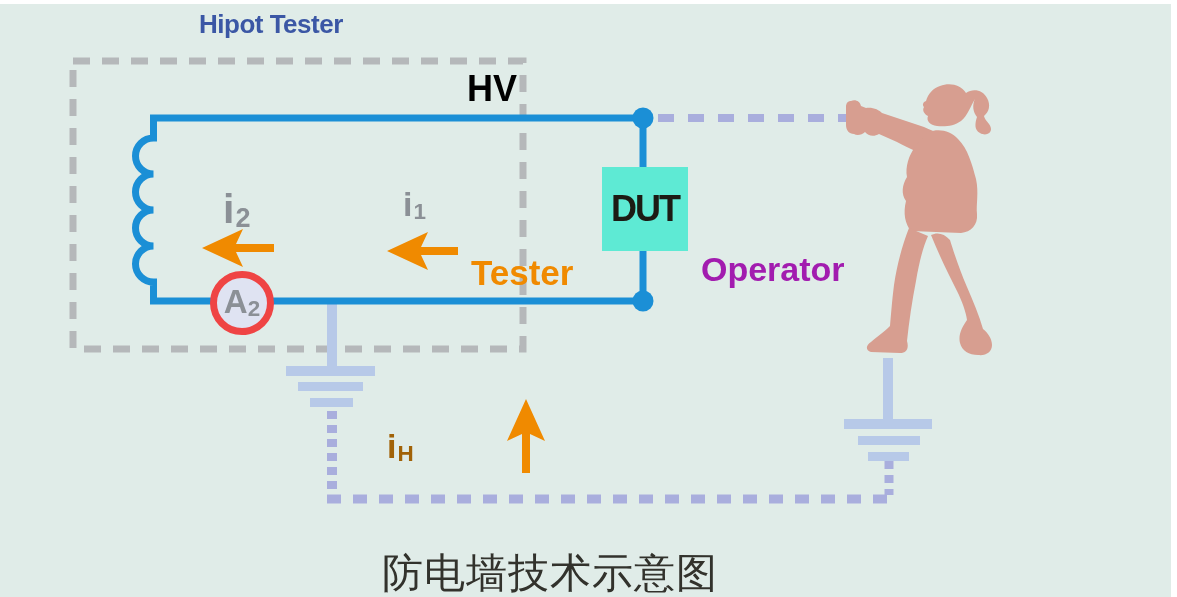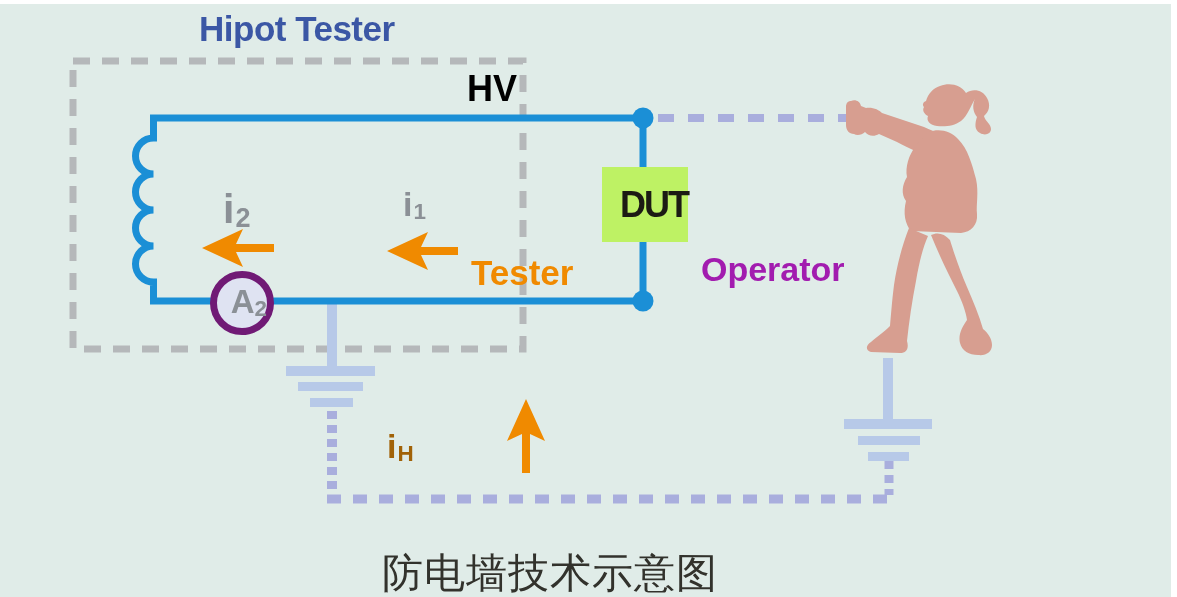--- a/index.html
+++ b/index.html
@@ -2,32 +2,32 @@
 <html><head>
 <meta charset="utf-8">
 <style>
   html,body{margin:0;padding:0;background:#ffffff;}
   .canvas{position:relative;width:1177px;height:597px;background:#ffffff;overflow:hidden;
           font-family:"Liberation Sans",sans-serif;}
   .bg{position:absolute;left:0;top:4px;width:1171px;height:593px;background:#e0ece8;}
   svg.layer{position:absolute;left:0;top:0;}
   .lbl{position:absolute;line-height:1;white-space:nowrap;font-weight:700;}
   .lbl .sub{font-size:0.66em;vertical-align:-0.14em;margin-left:1px;}
-  .lbl-tester{left:199px;top:11px;font-size:35px;letter-spacing:-0.5px;color:#3b57a5;}
+  .lbl-tester{left:199px;top:11px;font-size:26px;letter-spacing:-0.5px;color:#3b57a5;}
   .lbl-hv{left:467px;top:71px;font-size:36px;color:#000000;}
   .lbl-return{left:471px;top:255px;font-size:35px;color:#f08a00;}
   .lbl-operator{left:701px;top:252px;font-size:34px;color:#a21caf;}
   .lbl-i2{left:223px;top:189px;font-size:41px;color:#8b9096;}
   .lbl-i1{left:403px;top:187px;font-size:34px;color:#8b9096;}
   .lbl-ih{left:387px;top:429px;font-size:34px;color:#a16207;}
-  .dut{position:absolute;left:602px;top:167px;width:86px;height:75px;background:#bef264;
-       display:flex;align-items:center;justify-content:flex-end;}
+  .dut{position:absolute;left:602px;top:167px;width:86px;height:84px;background:#5eead4;
+       display:flex;align-items:center;justify-content:center;}
   .dut span{font-size:36px;font-weight:700;letter-spacing:-2px;color:#1c1b14;}
-  .meter{position:absolute;width:50px;height:50px;border:7px solid #701a75;border-radius:50%;
-         background:#dfe3f2;display:flex;align-items:center;justify-content:flex-end;
+  .meter{position:absolute;width:50px;height:50px;border:7px solid #ef4444;border-radius:50%;
+         background:#dfe3f2;display:flex;align-items:center;justify-content:center;
          color:#8b9096;font-size:33px;font-weight:700;line-height:1;}
   .meter .sub{font-size:0.68em;vertical-align:-0.14em;}
   .meter-a2{left:210px;top:271px;}
   .meter-a1{left:388px;top:269px;}
   .title-cn{position:absolute;left:0;top:546px;width:1100px;text-align:center;
             font-size:41px;font-weight:400;letter-spacing:1px;color:#32322c;}
 </style>
 </head>
 <body>
 

